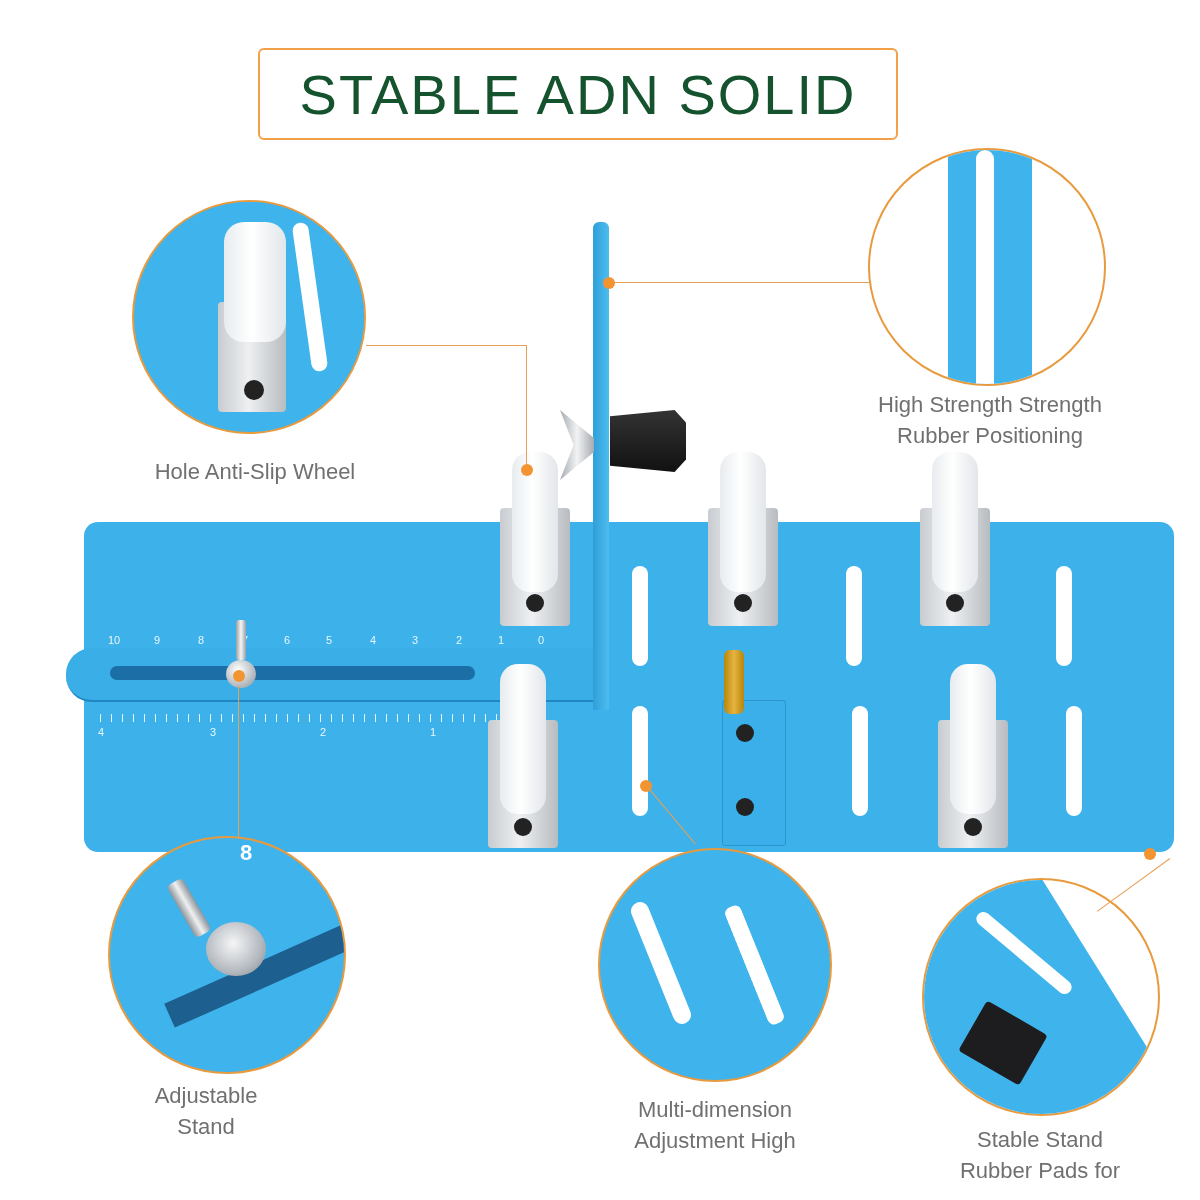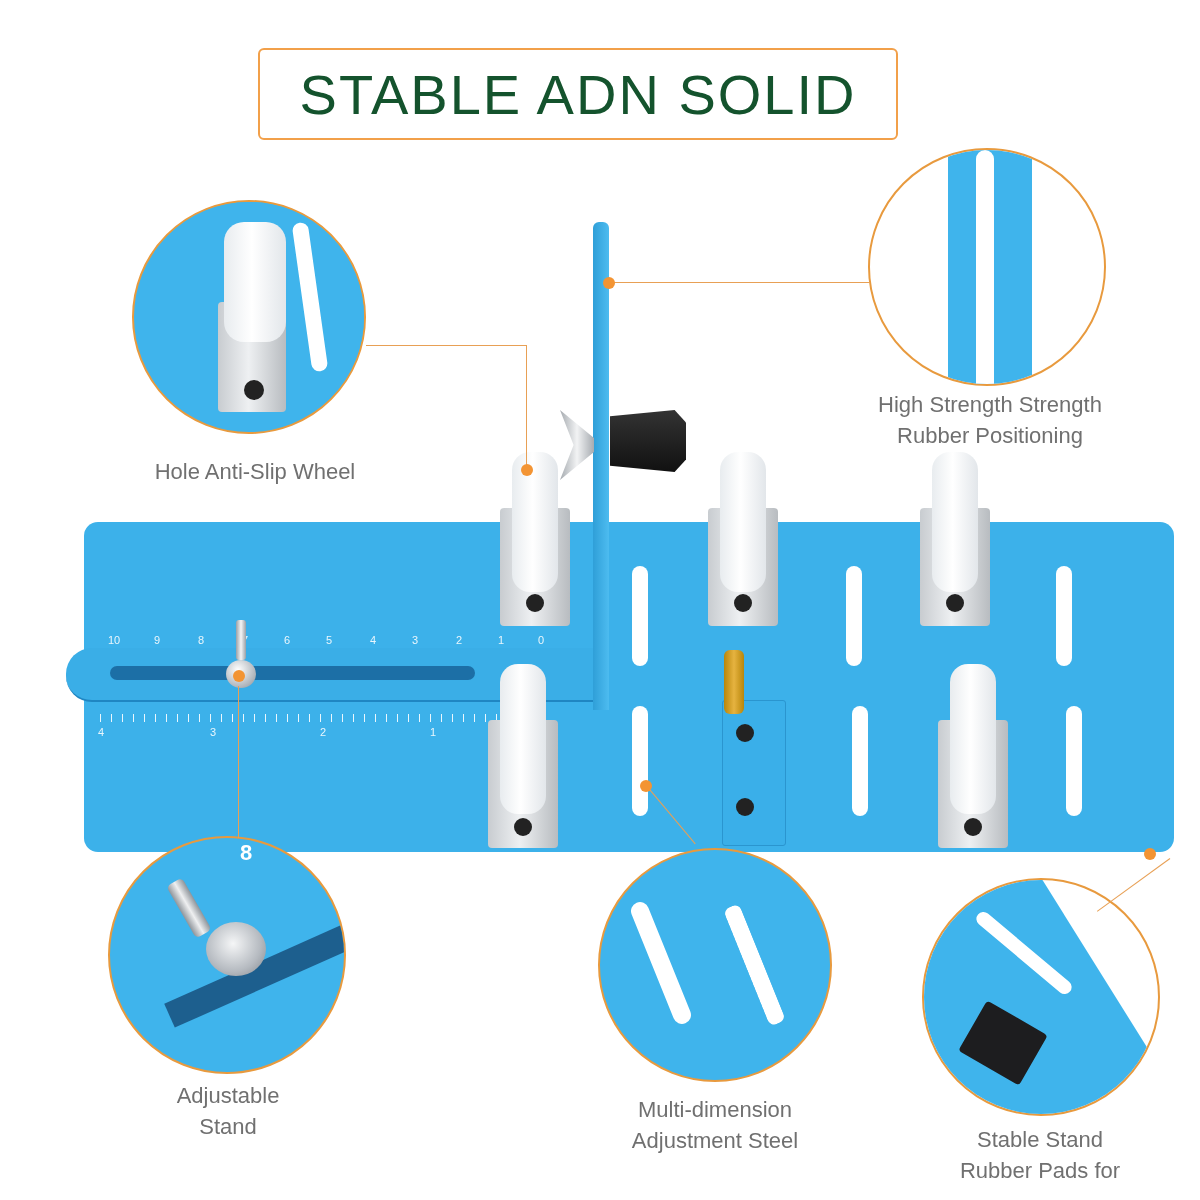--- a/index.html
+++ b/index.html
@@ -126,34 +126,34 @@
   </div>
 
   <div class="abs circle" style="left:108px;top:836px;width:238px;height:238px;">
     <div class="abs" style="left:130px;top:2px;color:#fff;font-size:22px;font-weight:bold;">8</div>
     <div class="abs" style="left:50px;top:120px;width:220px;height:26px;background:#1d5f8e;transform:rotate(-24deg);"></div>
     <div class="abs" style="left:96px;top:84px;width:60px;height:54px;border-radius:50%;background:radial-gradient(circle at 45% 40%,#f5f6f7,#b5bac0 60%,#7f848a);"></div>
     <div class="abs" style="left:70px;top:40px;width:18px;height:60px;background:linear-gradient(90deg,#8f959b,#eff0f1,#8f959b);transform:rotate(-30deg);border-radius:5px;"></div>
   </div>
   <div class="line" style="left:238px;top:686px;width:1px;height:152px;"></div>
   <div class="dot" style="left:233px;top:670px;"></div>
-  <div class="abs label" style="left:128px;top:1080px;width:200px;">
+  <div class="abs label" style="left:106px;top:1080px;width:200px;">
     <div>Adjustable</div>
     <div>Stand</div>
   </div>
 
   <div class="abs circle" style="left:598px;top:848px;width:234px;height:234px;">
     <div class="abs" style="left:52px;top:48px;width:18px;height:130px;background:#fff;border-radius:9px;transform:rotate(-22deg);"></div>
     <div class="abs" style="left:146px;top:52px;width:14px;height:126px;background:#fff;border-radius:7px;transform:rotate(-22deg);border-left:3px dotted #fff;"></div>
   </div>
   <div class="line" style="left:646px;top:786px;width:1px;height:76px;transform:rotate(-40deg);transform-origin:top left;"></div>
   <div class="dot" style="left:640px;top:780px;"></div>
   <div class="abs label" style="left:580px;top:1094px;width:270px;">
     <div>Multi-dimension</div>
-    <div>Adjustment Steel</div>
+    <div>Adjustment High</div>
   </div>
 
   <div class="abs circle" style="left:922px;top:878px;width:238px;height:238px;background:#ffffff;">
     <div class="abs" style="left:-40px;top:-30px;width:220px;height:320px;background:#3fb4ec;border-radius:0 0 30px 0;transform:rotate(-32deg);"></div>
     <div class="abs" style="left:40px;top:66px;width:120px;height:14px;background:#fff;border-radius:7px;transform:rotate(40deg);"></div>
     <div class="abs" style="left:44px;top:134px;width:70px;height:58px;background:#1d1d1f;transform:rotate(30deg);border-radius:4px;"></div>
   </div>
   <div class="line" style="left:1080px;top:858px;width:90px;height:1px;transform:rotate(-36deg);transform-origin:right center;"></div>
   <div class="dot" style="left:1144px;top:848px;"></div>
   <div class="abs label" style="left:920px;top:1124px;width:240px;">

